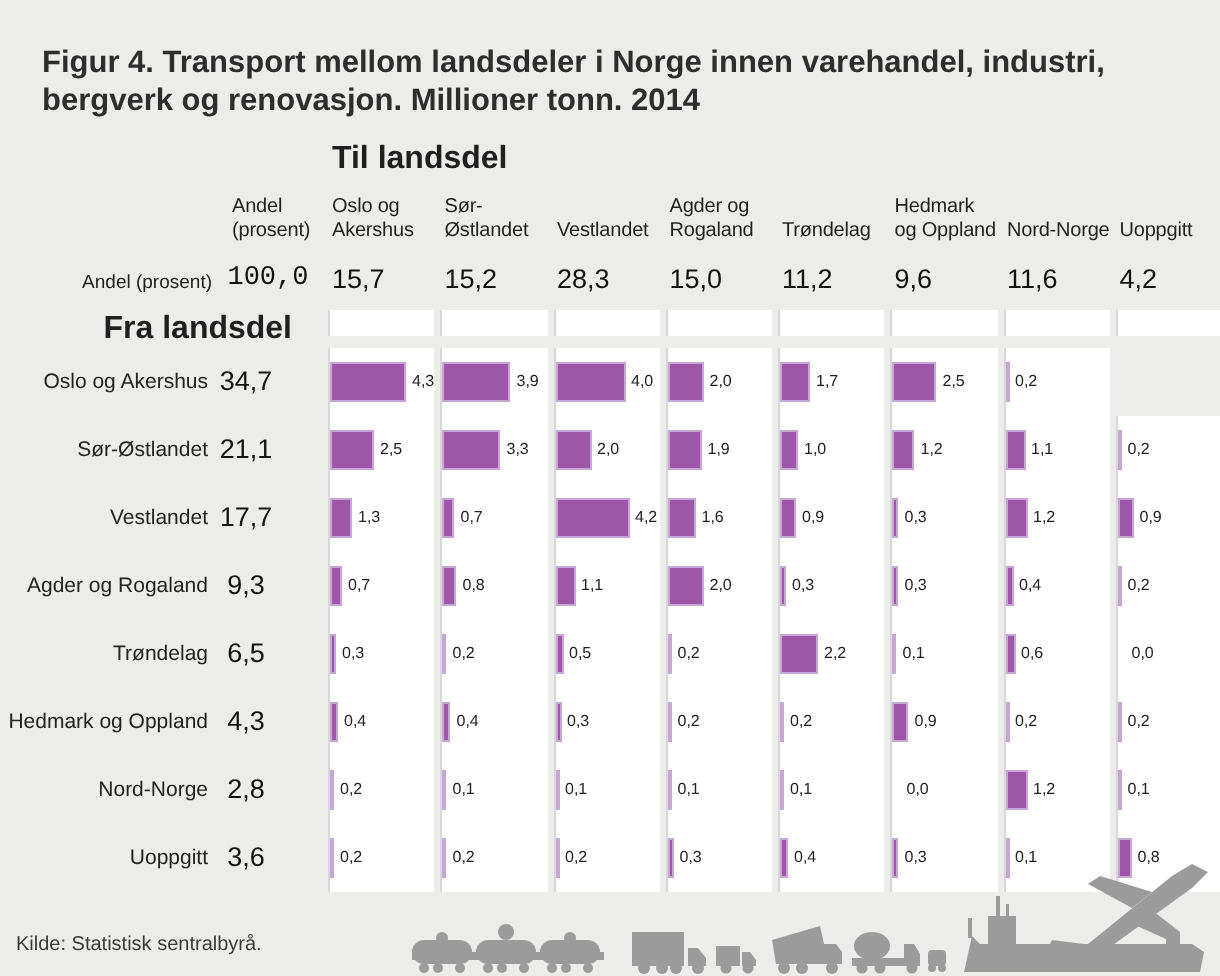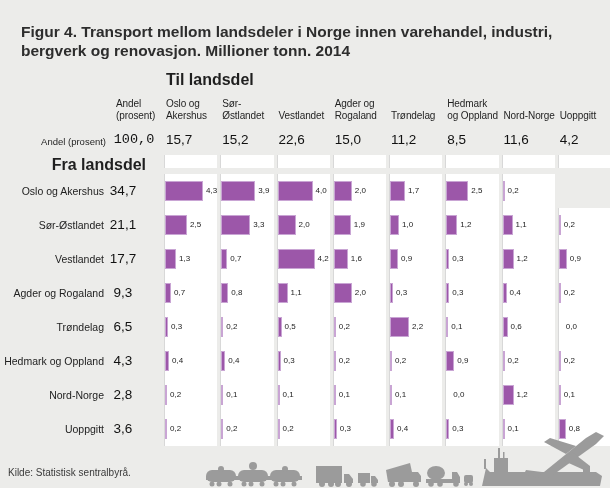--- a/index.html
+++ b/index.html
@@ -86,24 +86,24 @@
         <div class="hcell">Hedmark og Oppland</div>
         <div class="hcell">Nord-Norge</div>
         <div class="hcell">Uoppgitt</div>
       </div>
 
     <div class="mrow" id="share-row">
       <div class="srow-label">Andel (prosent)</div>
       <div class="sval total">100,0</div>
     <div class="sval">15,7</div>
         <div class="sval">15,2</div>
-        <div class="sval">22,6</div>
+        <div class="sval">28,3</div>
         <div class="sval">15,0</div>
         <div class="sval">11,2</div>
-        <div class="sval">8,5</div>
+        <div class="sval">9,6</div>
         <div class="sval">11,6</div>
         <div class="sval">4,2</div>
       </div>
 
     <div class="mrow fra-row" id="fra-row">
       <div class="fra">Fra landsdel</div>
     <div class="dcell spacer"></div>
         <div class="dcell spacer"></div>
         <div class="dcell spacer"></div>
         <div class="dcell spacer"></div>

